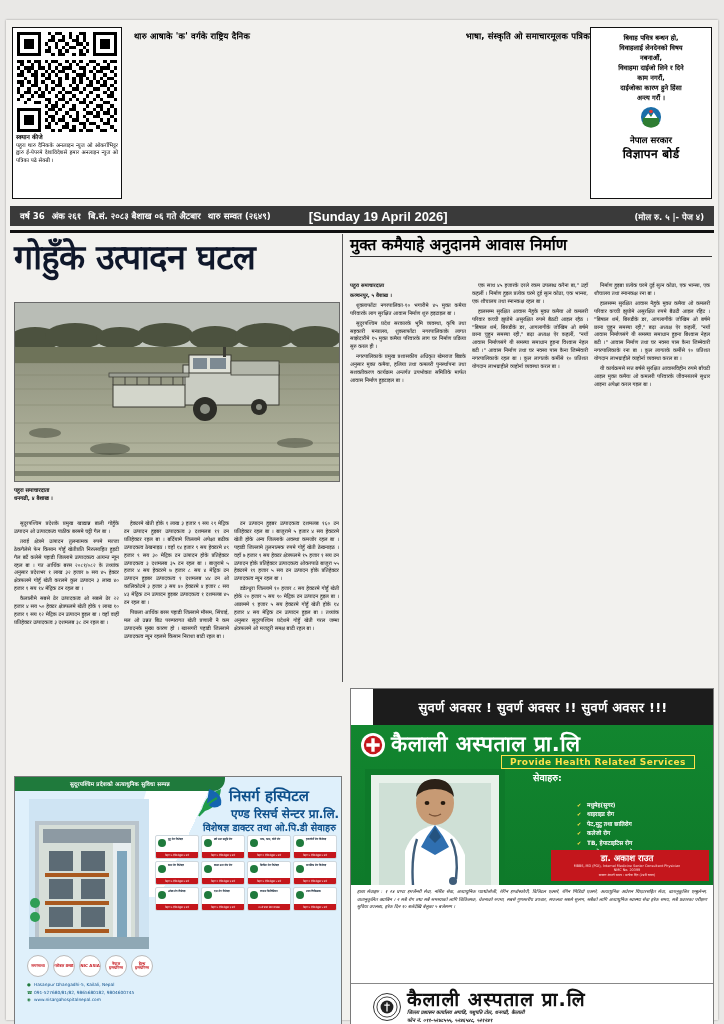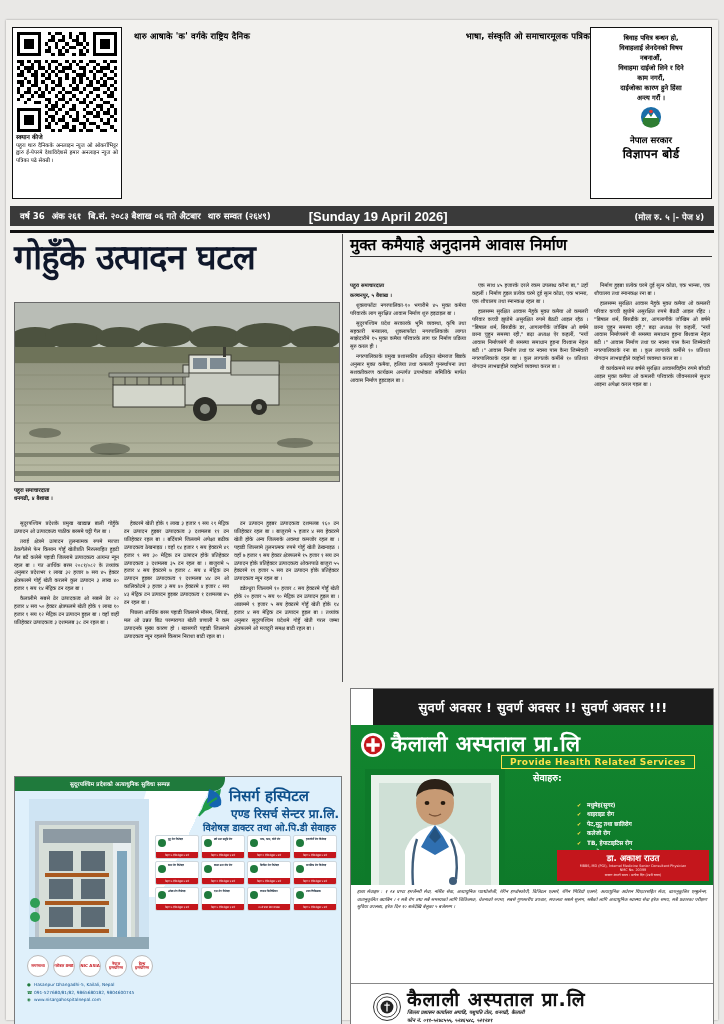--- a/index.html
+++ b/index.html
@@ -134,21 +134,21 @@
     letter-spacing:.5px;}
   .kl-tag{position:absolute;left:150px;top:30px;font-size:9px;font-weight:bold;color:#ffe24a;
     border:1px solid #ffe24a;padding:1px 8px;letter-spacing:.4px;}
   .kl-doc{position:absolute;left:14px;top:44px;width:140px;height:116px;}
   .kl-svc-h{position:absolute;left:182px;top:46px;font-size:9.5px;font-weight:bold;color:#fff;}
   .kl-svc{position:absolute;left:186px;top:60px;width:170px;}
   .kl-svc li{list-style:none;font-size:5.8px;color:#fff;line-height:1.62;
     position:relative;padding-left:10px;font-weight:bold;}
   .kl-svc li::before{content:"\2714";position:absolute;left:0;top:0;color:#ffe24a;font-size:5px;}
   .kl-docname{position:absolute;right:4px;bottom:4px;width:152px;background:#c4161c;
-    text-align:center;padding:2px 0 3px 0;}
+    text-align:center;padding:2px 6px 3px 0;}
   .kl-docname .n{font-size:8.6px;font-weight:bold;color:#fff;}
   .kl-docname .d{font-size:3.4px;color:#ffdede;line-height:1.4;}
   .kl-time{height:17px;background:#2b2b2b;color:#fff;display:flex;align-items:center;
     justify-content:center;font-size:9.2px;font-weight:bold;}
   .kl-body{padding:3px 6px;font-size:4.6px;line-height:1.68;color:#111;text-align:justify;
     font-style:italic;height:92px;overflow:hidden;}
   .kl-foot{position:relative;height:46px;border-top:1px solid #888;background:#fff;}
   .kl-foot-logo{position:absolute;left:22px;top:9px;width:26px;height:26px;border-radius:50%;
     background:#fff;border:1px solid #333;display:flex;align-items:center;justify-content:center;}
   .kl-foot-name{position:absolute;left:56px;top:2px;font-size:19px;font-weight:bold;color:#111;

